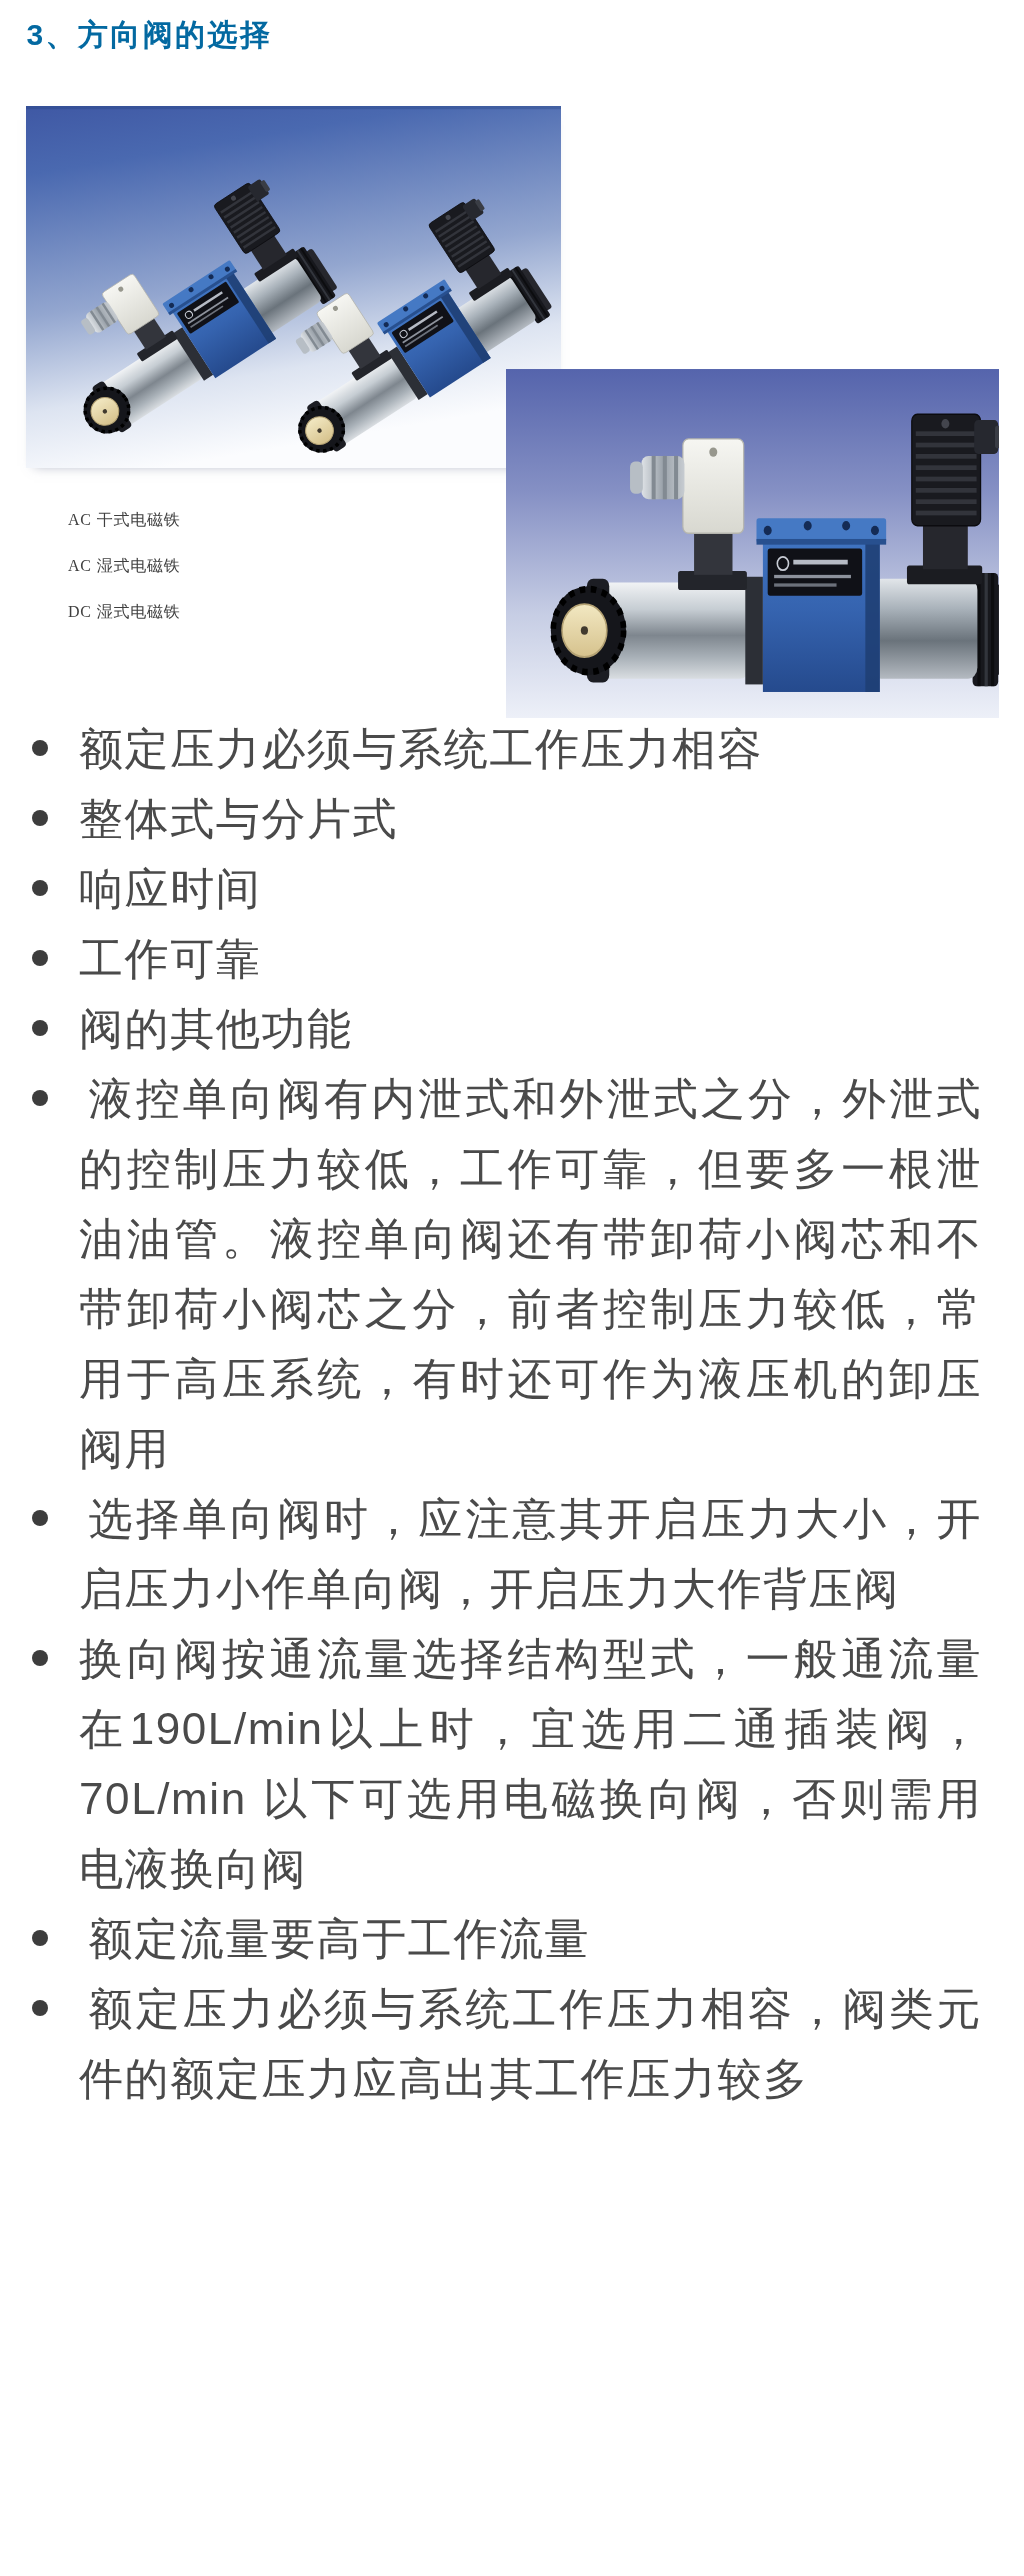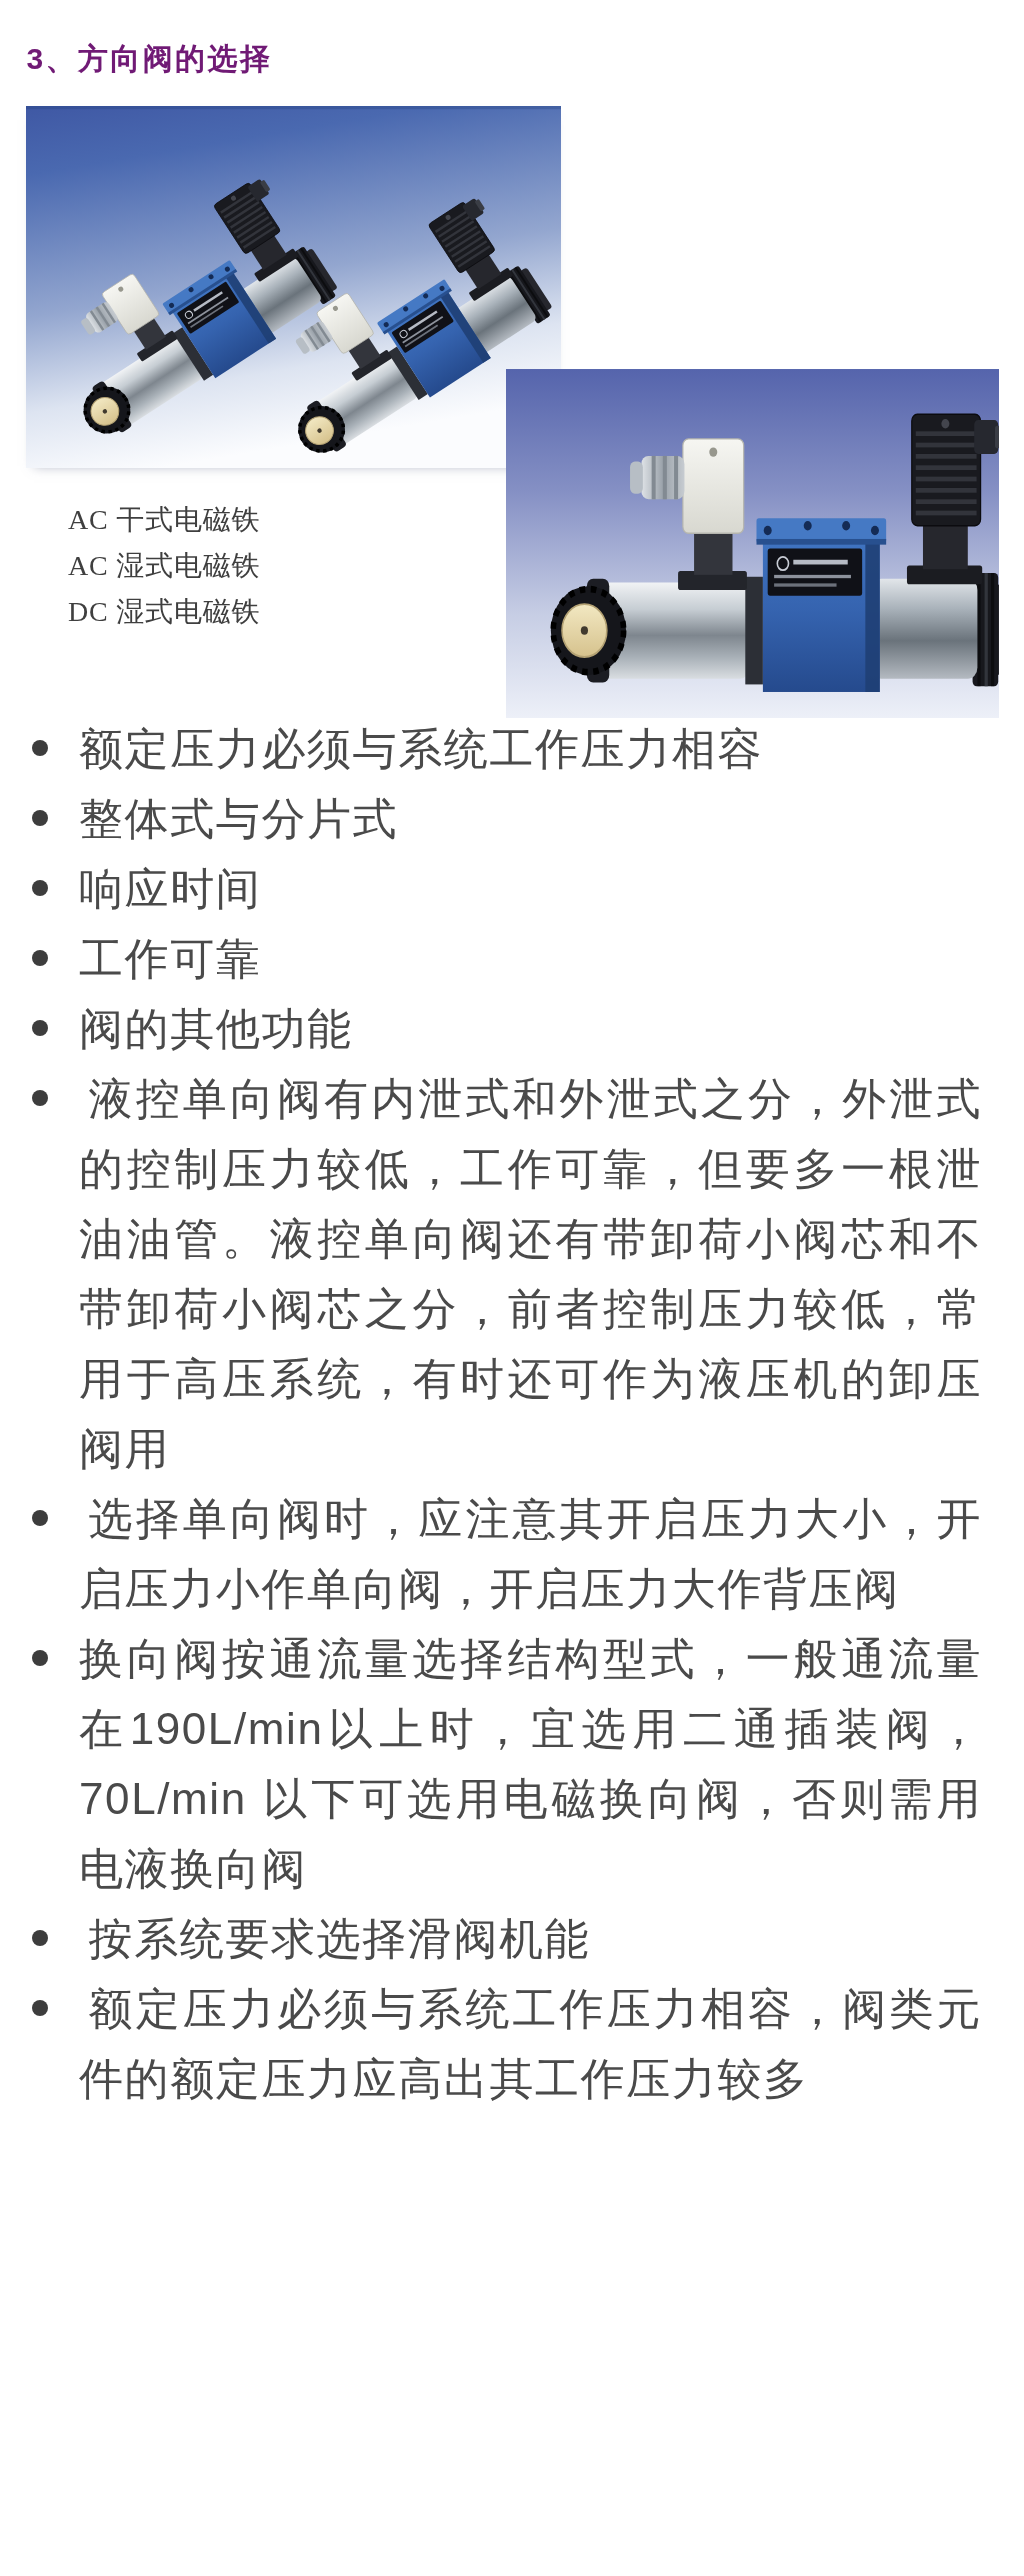--- a/index.html
+++ b/index.html
@@ -1,33 +1,33 @@
 <!DOCTYPE html>
 <html style="font-size:13px"><head>
 <meta charset="utf-8">
 <style>
   html,body { margin:0; padding:0; background:#ffffff; }
   .page {
     position:relative; width:1025px; height:2576px; background:#ffffff;
     font-family:"Liberation Sans","DejaVu Sans",sans-serif; overflow:hidden;
   }
   .page-title {
-    position:absolute; left:26.4px; top:36px; height:45px; line-height:45px;
-    font-size:30px; font-weight:bold; color:#701a75; letter-spacing:2.4px;
+    position:absolute; left:26.4px; top:12px; height:45px; line-height:45px;
+    font-size:30px; font-weight:bold; color:#0369a1; letter-spacing:2.4px;
     white-space:nowrap;
   }
   .photo { position:absolute; overflow:hidden; }
   .photo-1 { left:26px; top:106px; width:535px; height:362px;
              box-shadow:0 6.4px 11.2px -8px rgba(100,110,140,.55); }
   .photo-2 { left:506px; top:369px; width:493px; height:349px; }
   .photo svg { display:block; }
   .captions {
     position:absolute; left:68px; top:497px; width:336px;
     font-family:"Liberation Serif","DejaVu Serif",serif;
-    font-size:28px; line-height:46px; color:#3f3f3f; letter-spacing:0.8px;
+    font-size:16px; line-height:46px; color:#3f3f3f; letter-spacing:0.8px;
   }
   .bullet-list {
     position:absolute; left:26px; top:714px; width:961px;
     list-style:none; margin:0; padding:0;
   }
   .bullet-item { position:relative; padding-left:53px; }
   .bullet-dot {
     position:absolute; left:6.4px; top:26.4px; width:16px; height:16px;
     border-radius:50%; background:#3d3d3d;
   }
@@ -221,21 +221,21 @@
   </li>
 
   <li class="bullet-item">
     <span class="bullet-dot"></span>
     <div class="bullet-text">换向阀按通流量选择结构型式，一般通流量在190L/min以上时，宜选用二通插装阀，70L/min 以下可选用电磁换向阀，否则需用电液换向阀</div>
   </li>
 
 
   <li class="bullet-item">
     <span class="bullet-dot"></span>
-    <div class="bullet-text" style="text-indent: 9.6px;"> 按系统要求选择滑阀机能</div>
+    <div class="bullet-text" style="text-indent: 9.6px;"> 额定流量要高于工作流量</div>
   </li>
 
   <li class="bullet-item">
     <span class="bullet-dot"></span>
     <div class="bullet-text" style="text-indent: 9.6px;"> 额定压力必须与系统工作压力相容，阀类元件的额定压力应高出其工作压力较多</div>
   </li>
 </ul>
 
 </div>
 

